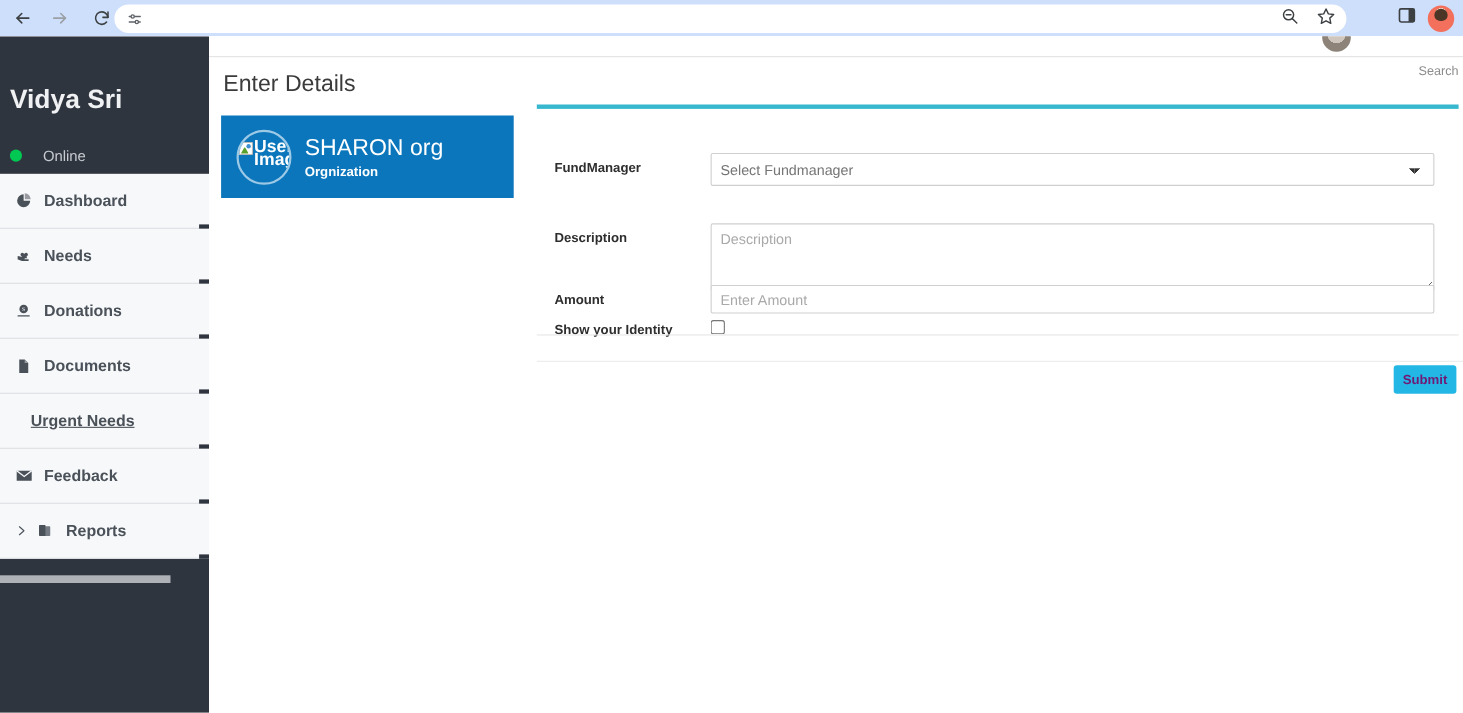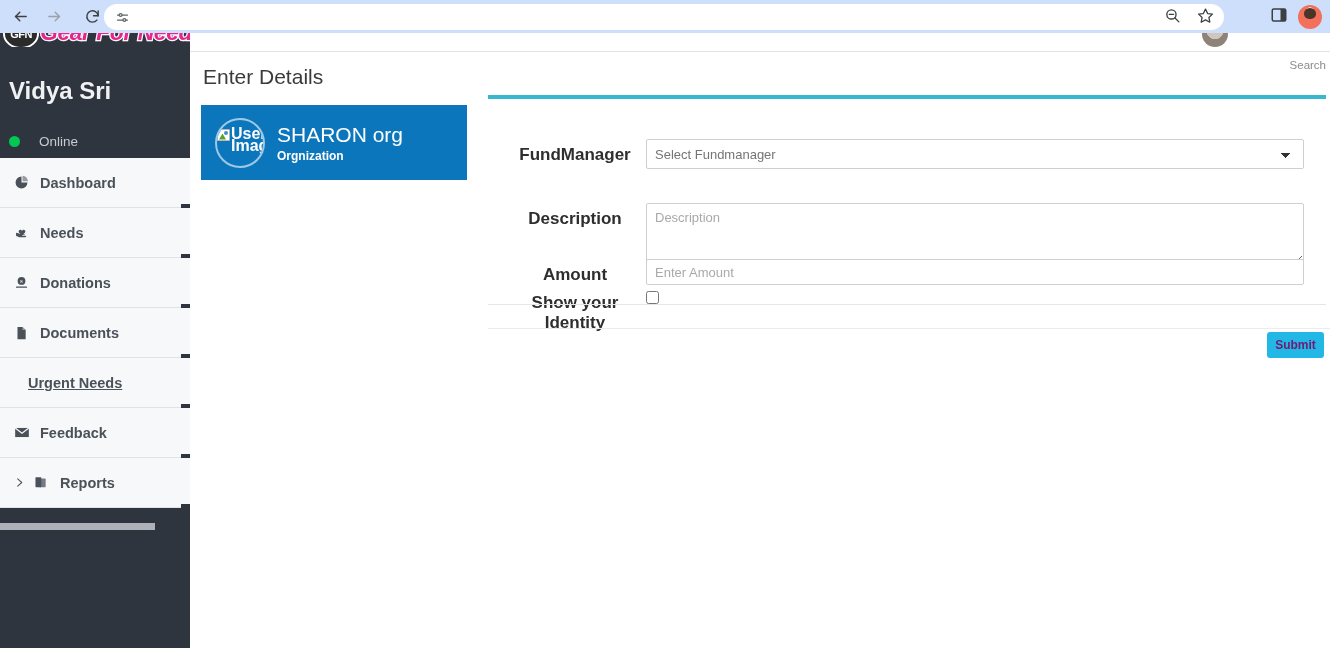--- a/index.html
+++ b/index.html
@@ -203,22 +203,22 @@
     width: 838px; height: 220px;
     background: #ffffff;
     border-top: 4px solid #38b8cf;
   }
   .form-row {
     position: absolute; left: 0; width: 838px;
     display: flex;
   }
   .form-label {
     width: 158px; flex: 0 0 158px;
-    font-size: 17px; font-weight: bold; color: #2e2e2e;
-    padding-top: 6px; padding-left: 16px; text-align: center;
+    font-size: 12px; font-weight: bold; color: #2e2e2e;
+    padding-top: 6px; padding-left: 16px;
   }
   .form-field { flex: 1 1 auto; padding-right: 22px; }
 
   select.ctl, input.ctl, textarea.ctl {
     width: 100%;
     font-family: "Liberation Sans", sans-serif;
     font-size: 13px; color: #555;
     border: 1px solid #cfcfcf; background: #ffffff;
     border-radius: 2px; outline: none;
   }
@@ -328,24 +328,20 @@
       </svg>
     </span>
     <span id="avatar-chip"></span>
   </div>
 </div>
 
 <div id="page">
 
   <div id="sidebar">
 
-    <div id="brand">
-      <div id="brand-badge">GFN</div>
-      <div id="brand-text">Gear For Need</div>
-    </div>
 
     <div id="user-panel">
       <div id="user-name">Vidya Sri</div>
       <div id="status-row">
         <span id="status-dot"></span>
         <span id="status-text">Online</span>
       </div>
     </div>
 
     <div id="menu">

